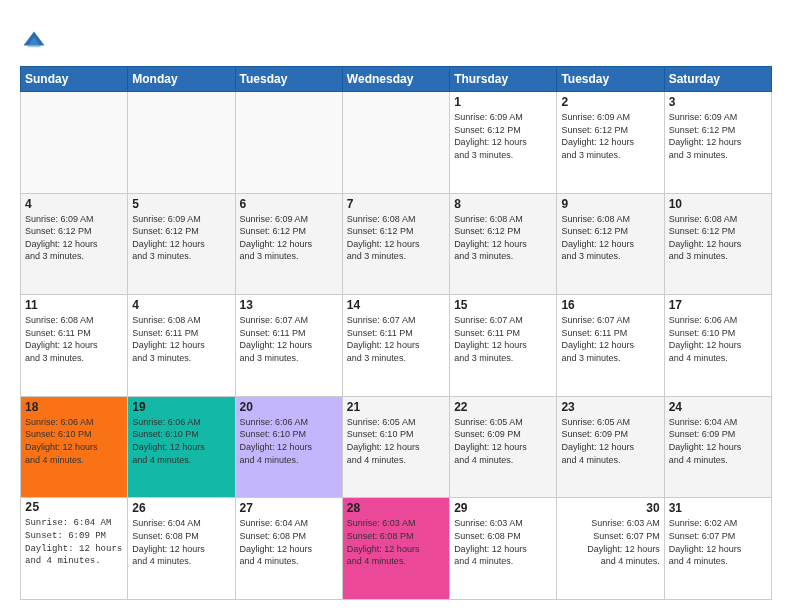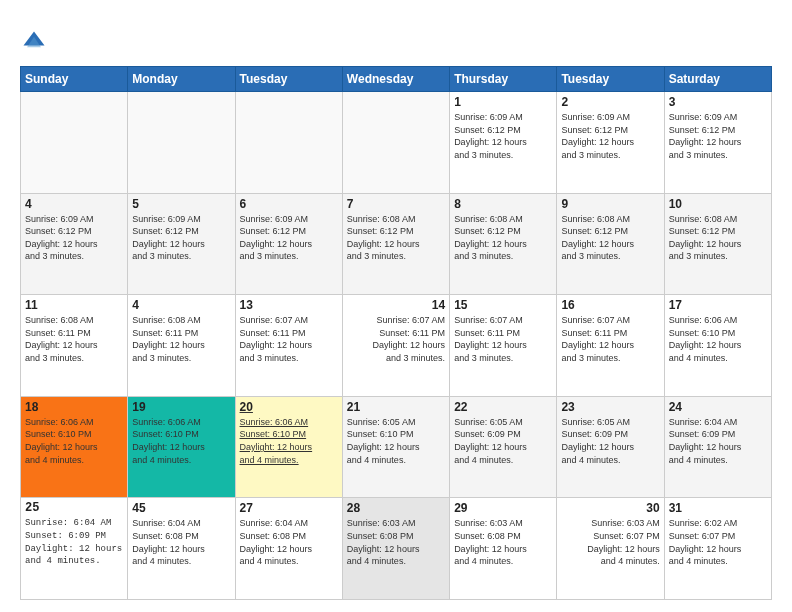--- a/index.html
+++ b/index.html
@@ -229,21 +229,21 @@
 Daylight: 12 hours
 and 3 minutes.</div>
           </td>
           <td style="background: rgb(255, 255, 255);">
             <span class="day-num">13</span>
             <div class="day-info" style="white-space: pre-line;">Sunrise: 6:07 AM
 Sunset: 6:11 PM
 Daylight: 12 hours
 and 3 minutes.</div>
           </td>
-          <td style="background: rgb(255, 255, 255); text-align: right;">
+          <td style="background: rgb(255, 255, 255);">
             <span class="day-num">14</span>
             <div class="day-info" style="white-space: pre-line;">Sunrise: 6:07 AM
 Sunset: 6:11 PM
 Daylight: 12 hours
 and 3 minutes.</div>
           </td>
           <td style="background: rgb(255, 255, 255);">
             <span class="day-num">15</span>
             <div class="day-info" style="white-space: pre-line;">Sunrise: 6:07 AM
 Sunset: 6:11 PM
@@ -273,21 +273,21 @@
 Daylight: 12 hours
 and 4 minutes.</div>
           </td>
           <td style="background: #14b8a6;">
             <span class="day-num">19</span>
             <div class="day-info" style="white-space: pre-line;">Sunrise: 6:06 AM
 Sunset: 6:10 PM
 Daylight: 12 hours
 and 4 minutes.</div>
           </td>
-          <td style="background: #fef9c3; text-decoration: underline;">
+          <td style="background: #c4b5fd;">
             <span class="day-num">20</span>
             <div class="day-info" style="white-space: pre-line;">Sunrise: 6:06 AM
 Sunset: 6:10 PM
 Daylight: 12 hours
 and 4 minutes.</div>
           </td>
           <td style="background: rgb(244, 244, 244);">
             <span class="day-num">21</span>
             <div class="day-info" style="white-space: pre-line;">Sunrise: 6:05 AM
 Sunset: 6:10 PM
@@ -318,34 +318,34 @@
         </tr>
         <tr>
           <td style="background: rgb(255, 255, 255); font-family: Liberation Mono, monospace;">
             <span class="day-num">25</span>
             <div class="day-info" style="white-space: pre-line;">Sunrise: 6:04 AM
 Sunset: 6:09 PM
 Daylight: 12 hours
 and 4 minutes.</div>
           </td>
           <td style="background: rgb(255, 255, 255);">
-            <span class="day-num">45</span>
+            <span class="day-num">26</span>
             <div class="day-info" style="white-space: pre-line;">Sunrise: 6:04 AM
 Sunset: 6:08 PM
 Daylight: 12 hours
 and 4 minutes.</div>
           </td>
           <td style="background: rgb(255, 255, 255);">
             <span class="day-num">27</span>
             <div class="day-info" style="white-space: pre-line;">Sunrise: 6:04 AM
 Sunset: 6:08 PM
 Daylight: 12 hours
 and 4 minutes.</div>
           </td>
-          <td style="background: #e5e5e5;">
+          <td style="background: #ec4899;">
             <span class="day-num">28</span>
             <div class="day-info" style="white-space: pre-line;">Sunrise: 6:03 AM
 Sunset: 6:08 PM
 Daylight: 12 hours
 and 4 minutes.</div>
           </td>
           <td style="background: rgb(255, 255, 255);">
             <span class="day-num">29</span>
             <div class="day-info" style="white-space: pre-line;">Sunrise: 6:03 AM
 Sunset: 6:08 PM

